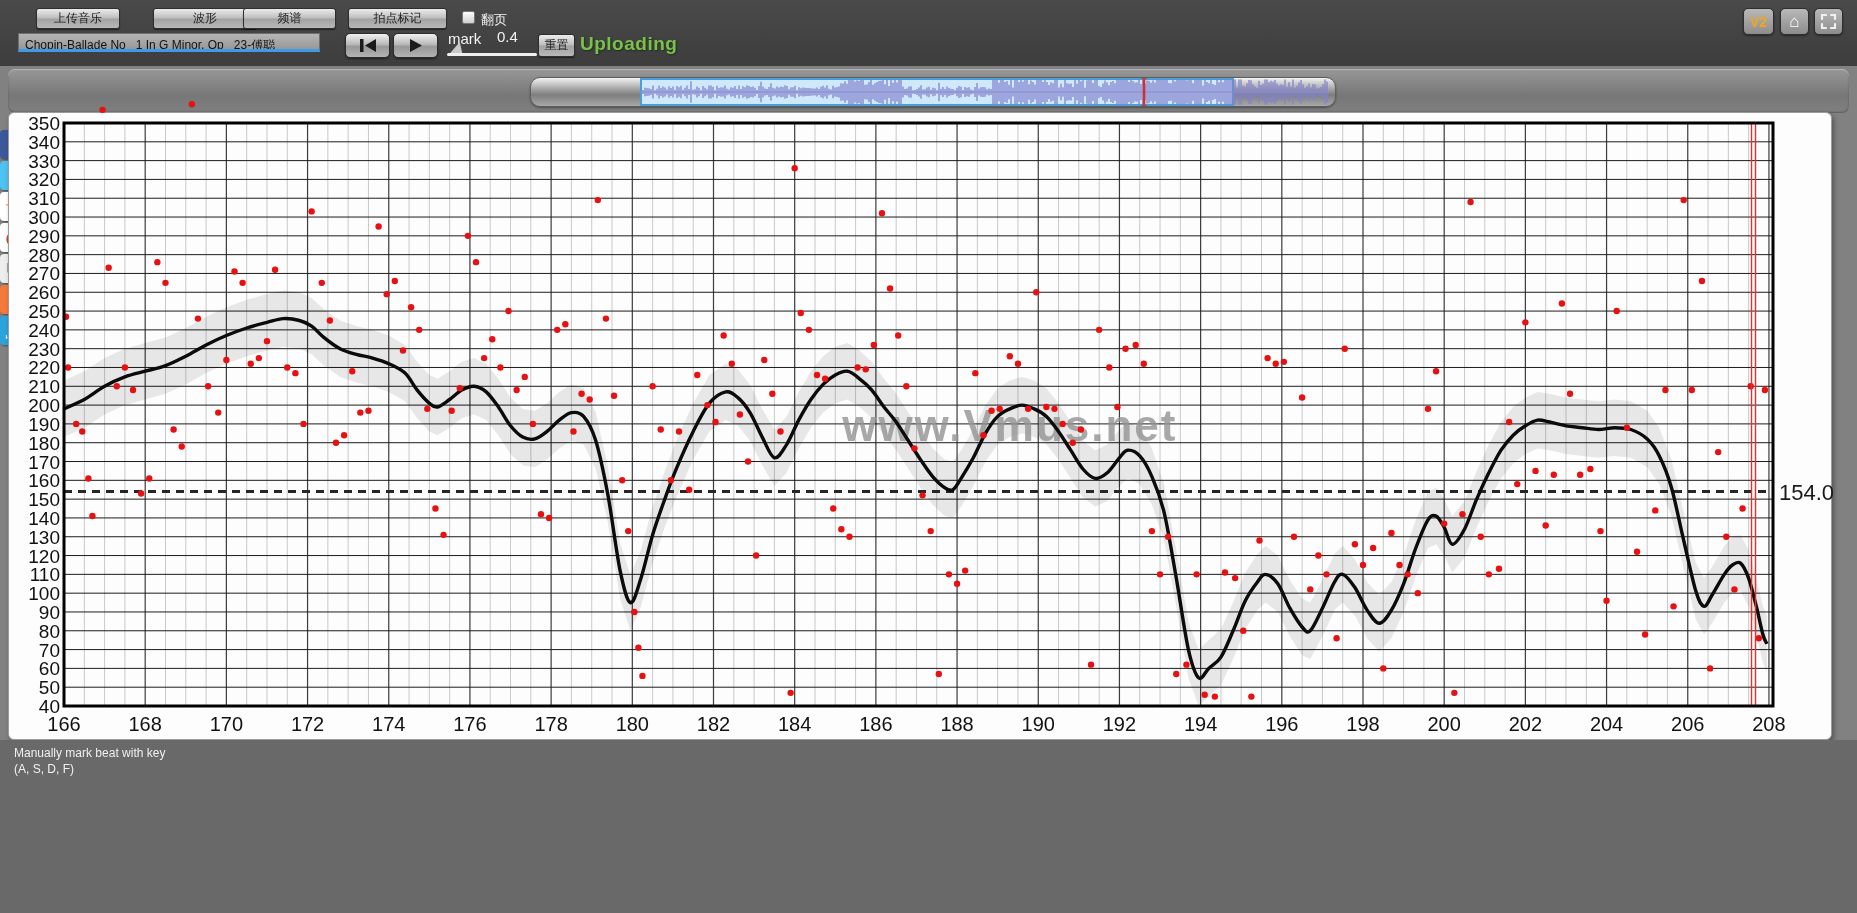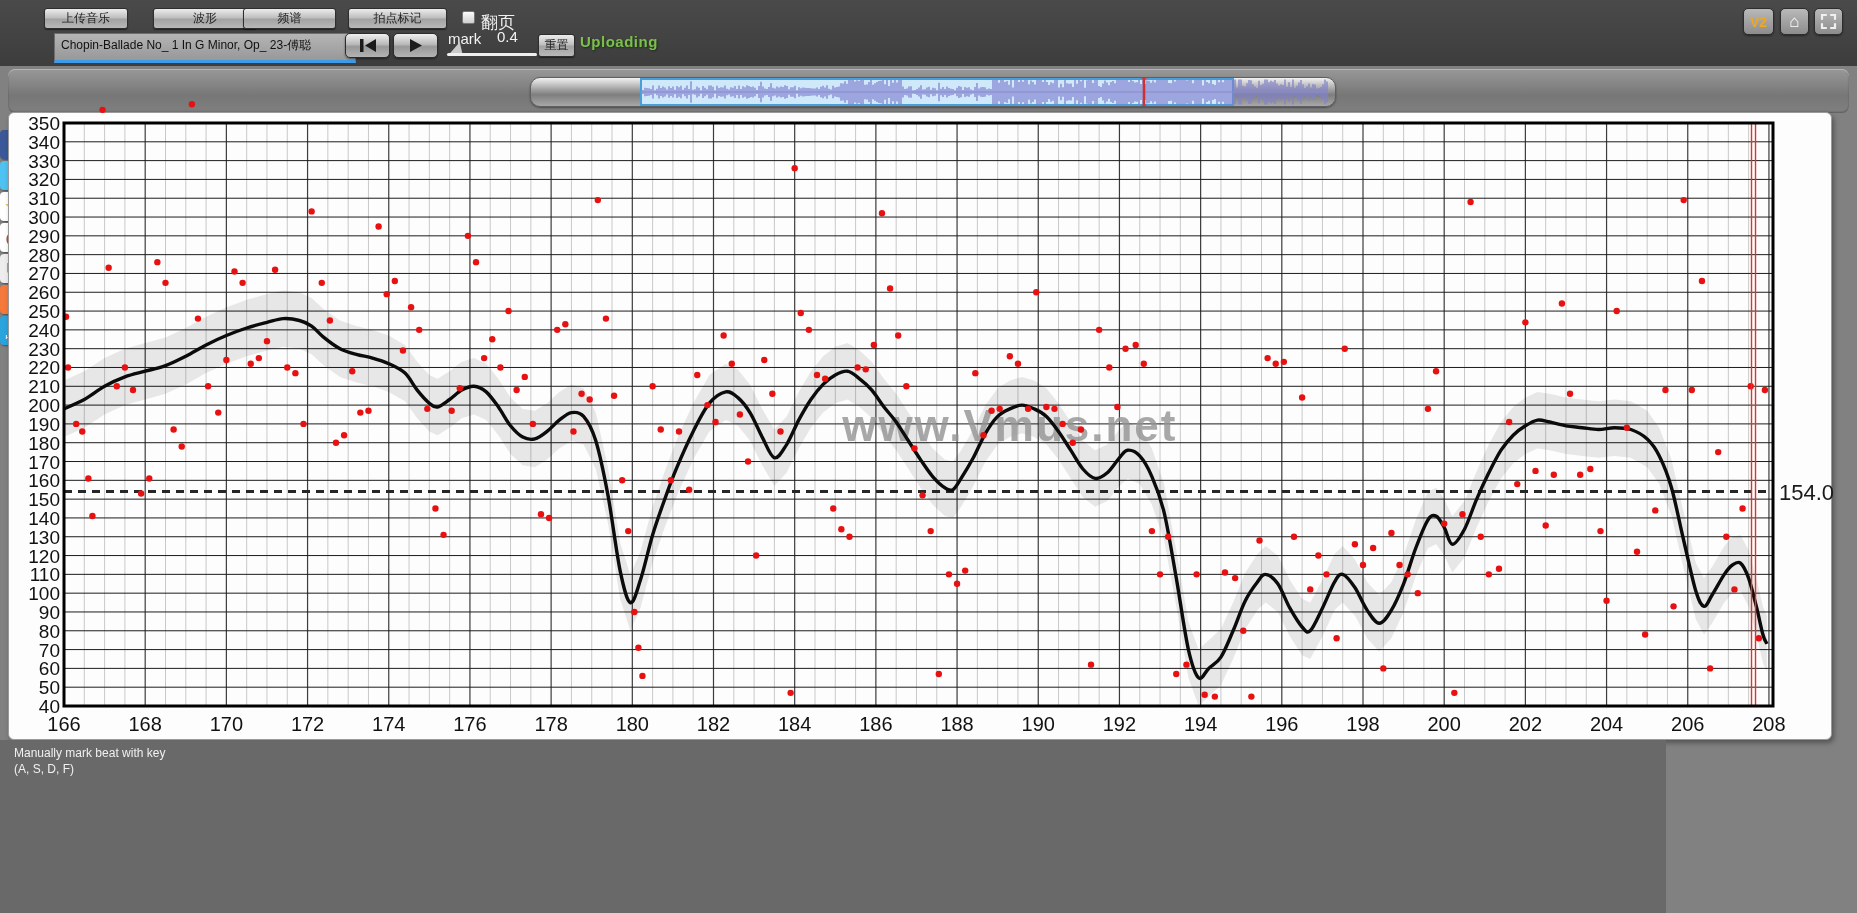--- a/index.html
+++ b/index.html
@@ -6,34 +6,34 @@
   *{box-sizing:border-box;}
   #app{position:relative;width:1857px;height:913px;background:#818181;overflow:hidden;
        font-family:"Liberation Sans",sans-serif;-webkit-user-select:none;}
   
   .header{position:absolute;left:0;top:0;width:1857px;height:66px;
           background:linear-gradient(#4a4a4a,#3d3d3d);}
   .tbtn{position:absolute;height:21px;border:1px solid #2e2e2e;border-radius:3px;
         background:linear-gradient(#ececec,#bdbdbd 48%,#a2a2a2 52%,#b8b8b8);
         color:#1d1d1d;font-size:12px;text-align:center;line-height:19px;
         box-shadow:0 1px 1px rgba(0,0,0,.5);cursor:pointer;}
-  .songbox{position:absolute;left:18px;top:33px;width:302px;height:30px;
+  .songbox{position:absolute;left:18px;top:33px;width:302px;height:19px;
            background:linear-gradient(#b5b5b5,#989898);border:1px solid #6e6e6e;
            border-bottom:3px solid #3d9be9;color:#111;font-size:12px;
-           padding:3px 6px 0 6px;white-space:nowrap;overflow:hidden;margin-left:36px;}
+           padding:3px 6px 0 6px;white-space:nowrap;overflow:hidden;}
   .transport{position:absolute;top:33px;width:45px;height:25px;border-radius:5px;
              border:1px solid #2c2c2c;background:linear-gradient(#f0f0f0,#b9b9b9 45%,#989898 55%,#b3b3b3);
              display:flex;align-items:center;justify-content:center;cursor:pointer;
              box-shadow:0 1px 2px rgba(0,0,0,.5);}
   .speedlbl{position:absolute;color:#f2f2f2;font-size:15px;}
   .slider-track{position:absolute;left:447px;top:53px;width:90px;height:3px;background:#efefef;border-radius:2px;}
   .slider-thumb{position:absolute;left:5px;top:-11px;width:0;height:0;cursor:pointer;
                 border-left:6px solid transparent;border-right:6px solid transparent;
                 border-bottom:11px solid #c9c9c9;transform:skewX(-18deg);}
-  .uploading{position:absolute;left:580px;top:33px;font-size:15px;font-weight:bold;
+  .uploading{position:absolute;left:580px;top:33px;font-size:19px;font-weight:bold;
              color:#7cc04b;text-shadow:1px 1px 2px rgba(20,40,20,.8);letter-spacing:.5px;}
   .sysbtn{position:absolute;top:8px;height:27px;border-radius:5px;border:1px solid #2e2e2e;
           background:linear-gradient(#b9b9b9,#8c8c8c);display:flex;align-items:center;
           justify-content:center;cursor:pointer;box-shadow:0 1px 2px rgba(0,0,0,.45);}
   .cbx{display:inline-block;width:13px;height:13px;border:1px solid #777;border-radius:2px;
        background:linear-gradient(#fdfdfd,#cfcfcf);vertical-align:middle;cursor:pointer;
        text-align:center;line-height:12px;font-size:11px;font-weight:bold;color:#111;}
   
   .wavepanel{position:absolute;left:8px;top:69px;width:1841px;height:44px;border-radius:7px;
              background:linear-gradient(#989898,#777 60%,#808080);
@@ -44,35 +44,35 @@
   
   .social{position:absolute;left:0;top:130px;width:28px;}
   .stile{width:27px;height:29px;margin-bottom:2px;border-radius:4px;display:flex;
          align-items:center;justify-content:center;color:#fff;font-weight:bold;
          font-size:17px;cursor:pointer;box-shadow:1px 1px 2px rgba(0,0,0,.4);}
   
   .chartpanel{position:absolute;left:8px;top:112px;width:1824px;height:628px;background:#fdfdfd;
               border:1px solid #9a9a9a;border-radius:6px;box-shadow:2px 3px 5px rgba(0,0,0,.35);}
   .chartpanel svg{overflow:visible;display:block;}
   
-  .footer{position:absolute;left:0;top:740px;width:1666px;height:173px;background:#696969;}
+  .footer{position:absolute;left:0;top:740px;width:1857px;height:173px;background:#696969;}
   .hint{position:absolute;left:14px;color:#f0f0f0;font-size:12px;}
 </style>
 </head>
 <body>
 
 <div id="app">
 
   <div class="header">
-    <div class="tbtn" style="left:44px;top:8px;width:84px">上传音乐</div>
+    <div class="tbtn" style="left:36px;top:8px;width:84px">上传音乐</div>
     <div class="tbtn" style="left:153px;top:8px;width:104px">波形</div>
     <div class="tbtn" style="left:243px;top:8px;width:93px">频谱</div>
     <div class="tbtn" style="left:348px;top:8px;width:99px">拍点标记</div>
     <span class="cbx" style="position:absolute;left:462px;top:11px"></span>
-    <span style="position:absolute;left:481px;top:11px;color:#f0f0f0;font-size:17px">翻页</span>
+    <span style="position:absolute;left:481px;top:11px;color:#f0f0f0;font-size:13px">翻页</span>
 
     <div class="songbox">Chopin-Ballade No_ 1 In G Minor, Op_ 23-傅聪</div>
 
     <div class="transport" style="left:345px">
       <svg width="18" height="13">
         <rect x="1" y="0" width="3.5" height="13" fill="#1b1b1b"></rect>
         <polygon points="17,0 17,13 6,6.5" fill="#1b1b1b"></polygon>
       </svg>
     </div>
     <div class="transport" style="left:393px">

